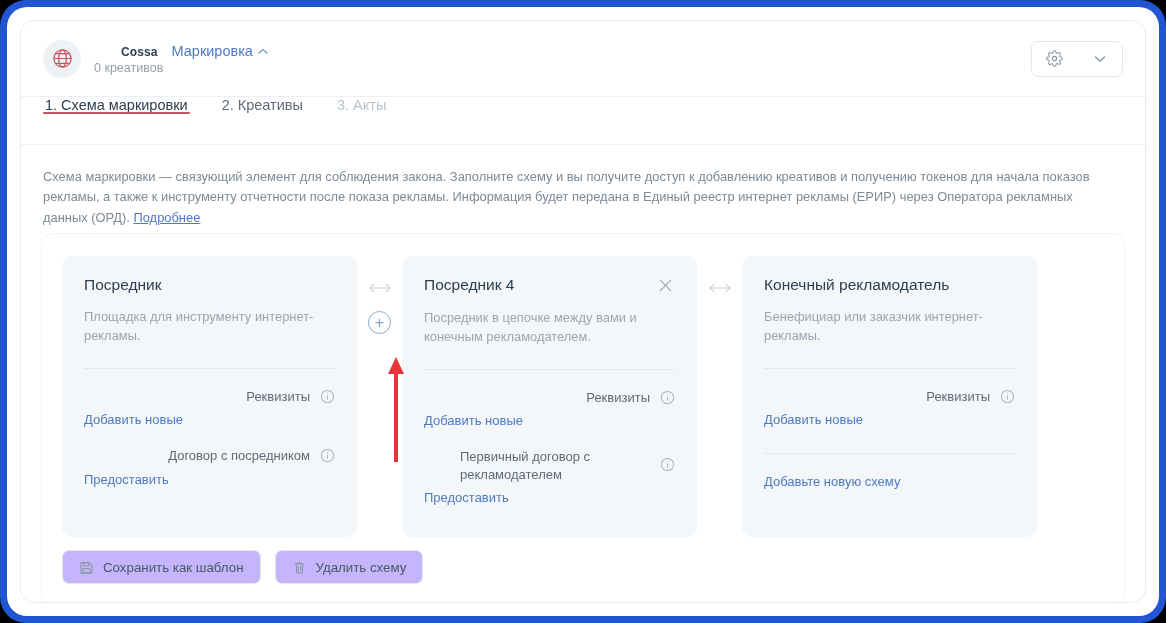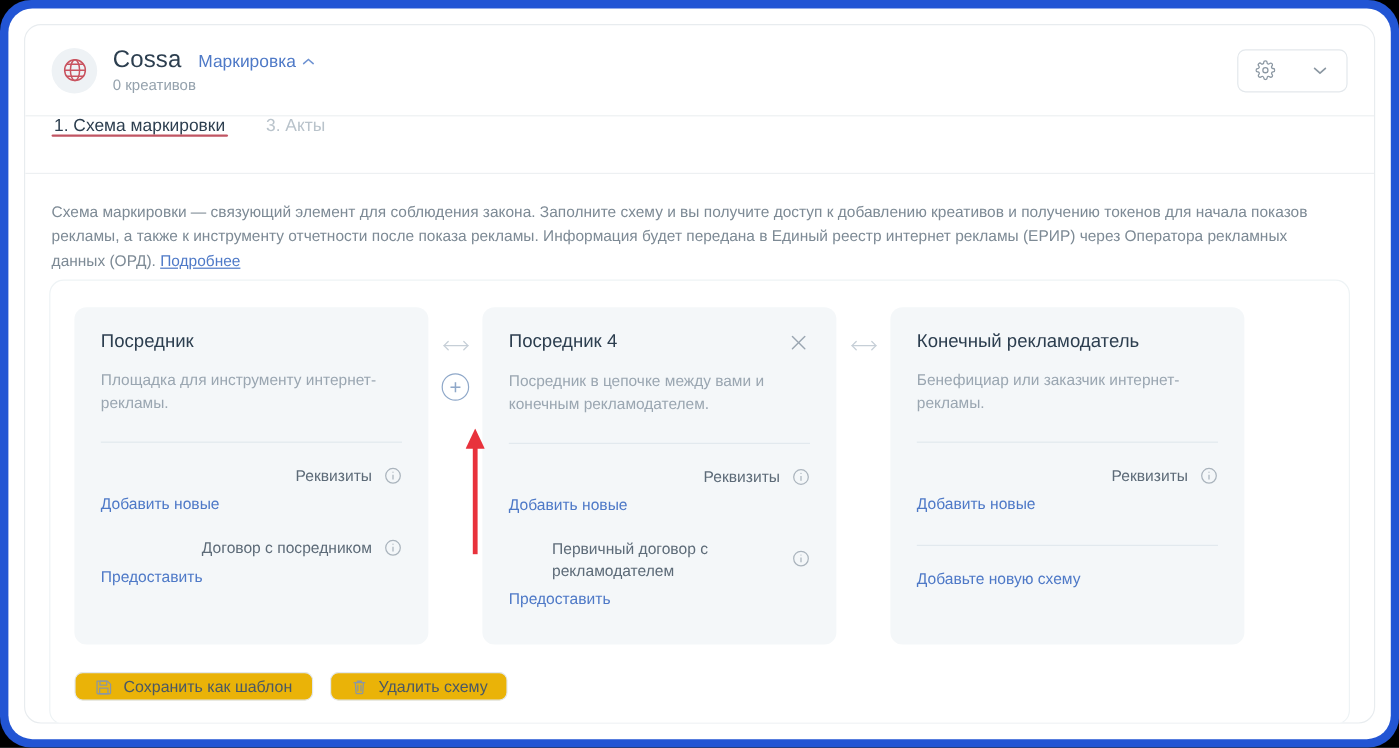--- a/index.html
+++ b/index.html
@@ -48,21 +48,21 @@
   .brand { display: flex; align-items: center; gap: 13px; flex: 1; }
   .globe-badge {
     width: 38px; height: 38px; border-radius: 50%;
     background: #eef2f5;
     display: flex; align-items: center; justify-content: center;
     flex: none;
   }
   .brand-text-block { display: flex; flex-direction: column; gap: 2px; }
   .brand-row1 { display: flex; align-items: baseline; gap: 14px; }
   .brand-name {
-    font-size: 20px; font-weight: normal; color: #2c3e4f; letter-spacing: .1px;
+    font-size: 12px; font-weight: bold; color: #2c3e4f; letter-spacing: .1px; margin-left: 27px;
   }
   .brand-section {
     font-size: 14.5px; color: #4e79c7; display: inline-flex; align-items: center; gap: 5px;
     cursor: pointer;
   }
   .chev-up { display:inline-block; transform: translateY(-1px); }
   .brand-sub { font-size: 12.5px; color: #95a2ad; }
 
   .header-actions { display: flex; align-items: center; }
   .settings-btn {
@@ -203,23 +203,23 @@
   }
 
   
   .bottom-bar {
     position: absolute;
     left: 20px; bottom: 19px;
     display: flex; gap: 14px;
   }
   .btn {
     display: inline-flex; align-items: center; gap: 9px;
-    height: 24px;
+    height: 34px;
     padding: 0 16px;
-    background: #eab308;
+    background: #c4b5fd;
     border: 1px solid #e3e8ec;
     border-radius: 7px;
     font-size: 13.3px;
     color: #4a5864;
     cursor: pointer;
     white-space: nowrap;
   }
   .btn .bicon { line-height: 0; flex: none; }
 </style>
 </head>
@@ -268,20 +268,21 @@
             <svg width="12" height="8" viewBox="0 0 12 8" fill="none" stroke="#8b97a2" stroke-width="1.4" stroke-linecap="round">
               <polyline points="1.5,2 6,6 10.5,2"></polyline>
             </svg>
           </span>
         </div>
       </div>
     </div>
 
     <div class="tabs">
       <div class="tab active">1. Схема маркировки</div>
+      <div class="tab">2. Креативы</div>
       <div class="tab disabled">3. Акты</div>
     </div>
 
     <div class="description">
       <span>Схема маркировки — связующий элемент для соблюдения закона. Заполните схему и вы получите доступ к добавлению креативов и получению токенов для начала показов рекламы, а также к инструменту отчетности после показа рекламы. Информация будет передана в Единый реестр интернет рекламы (ЕРИР) через Оператора рекламных данных (ОРД). </span><a href="#">Подробнее</a>
     </div>
 
     <div class="scheme-wrap">
       <div class="scheme-inner">
 

